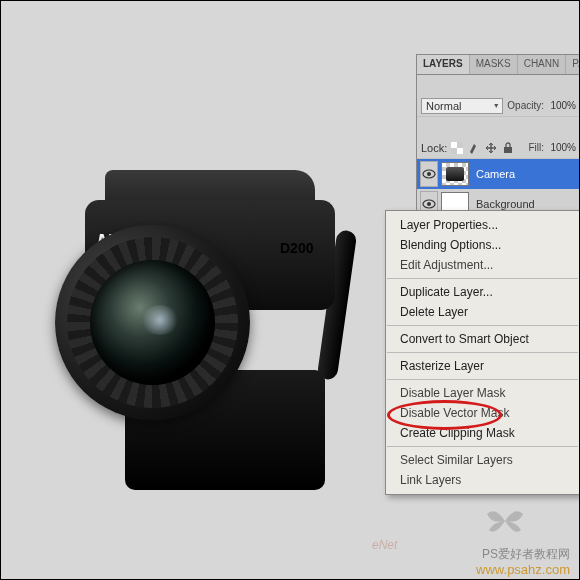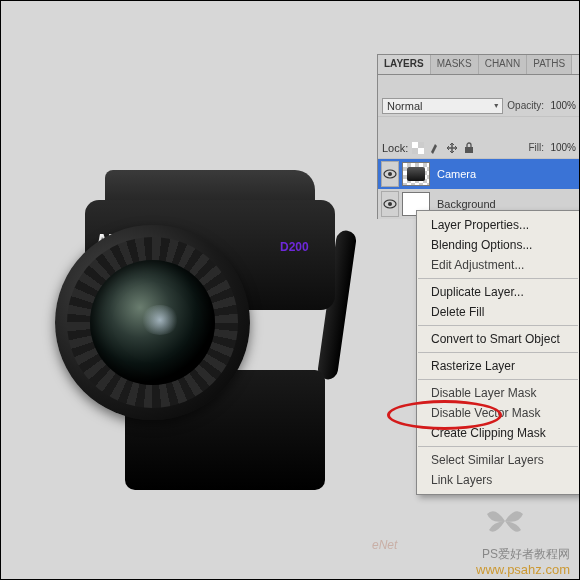--- a/index.html
+++ b/index.html
@@ -3,47 +3,47 @@
 <meta charset="utf-8">
 <style>
   * { box-sizing: border-box; margin: 0; padding: 0; font-family: Tahoma, Arial, sans-serif; }
   body { width: 580px; height: 580px; background: #d7d7d7; position: relative; overflow: hidden; }
   .border { position: absolute; top: 0; left: 0; width: 580px; height: 580px; border: 1px solid #000; pointer-events:none;}
   .canvas { position: absolute; left: 30px; top: 120px; width: 335px; height: 370px; }
   .camera-body { position:absolute; left:55px; top:50px; width:230px; height:310px;}
   .cam-top { position:absolute; left:20px; top:0; width:210px; height:45px; background:linear-gradient(#3a3a3a,#1e1e1e); border-radius:8px 20px 6px 6px; }
   .cam-mid { position:absolute; left:0; top:30px; width:250px; height:110px; background:linear-gradient(#2a2a2a,#0c0c0c); border-radius:14px; }
   .nikon { position:absolute; left:12px; top:60px; color:#fff; font-weight:bold; font-size:20px; font-style:italic; letter-spacing:1px;}
-  .model { position:absolute; left:195px; top:70px; color:#6d28d9; font-size:12px; font-weight:bold;}
+  .model { position:absolute; left:195px; top:70px; color:#000000; font-size:14px; font-weight:bold;}
   .grip { position:absolute; left:40px; top:200px; width:200px; height:120px; background:linear-gradient(#1a1a1a,#000); border-radius:10px; }
   .lens-outer { position:absolute; left:-30px; top:55px; width:195px; height:195px; border-radius:50%; background:radial-gradient(circle at 35% 35%, #4a4a4a, #1a1a1a 55%, #000); box-shadow:0 4px 12px rgba(0,0,0,.5);}
   .lens-ring { position:absolute; left:12px; top:12px; width:171px; height:171px; border-radius:50%; background:repeating-conic-gradient(#2a2a2a 0 6deg,#1a1a1a 6deg 12deg); }
   .lens-glass { position:absolute; left:35px; top:35px; width:125px; height:125px; border-radius:50%; background:radial-gradient(circle at 40% 38%, #6a7d6f 0%, #2d3b36 28%, #0a1412 52%, #000 70%); box-shadow:inset 0 0 18px rgba(0,0,0,.9);}
   .lens-hl { position:absolute; left:50px; top:45px; width:40px; height:30px; border-radius:50%; background:radial-gradient(circle,#cde 0%,transparent 70%); opacity:.7;}
   .strap { position:absolute; left:242px; top:60px; width:20px; height:150px; background:linear-gradient(90deg,#222,#000); border-radius:10px; transform:rotate(8deg);}
-  .panel { position: absolute; right: 0; top: 54px; width: 203px; background: #d1d1d1; border-left: 1px solid #888; border-top:1px solid #888; font-size: 11px; color: #333; }
+  .panel { position: absolute; right: 0; top: 54px; width: 164px; background: #d1d1d1; border-left: 1px solid #888; border-top:1px solid #888; font-size: 11px; color: #333; }
   .tabs { display: flex; height: 20px; background: #d1d1d1; border-bottom:1px solid #888;}
   .tab { padding: 3px 6px; font-size: 10px; color: #555; border-right:1px solid #aaa; background:#c3c3c3; }
   .tab.active { background: #d1d1d1; font-weight: bold; color:#333;}
   .row { display: flex; align-items: center; height: 22px; padding: 0 4px; gap: 4px; border-bottom:1px solid #c3c3c3;margin-top:20px;}
   .blend-sel { flex: 1; height: 16px; background: #eee; border: 1px solid #999; padding: 0 4px; display: flex; align-items: center; justify-content: space-between; }
   .blend-sel::after { content:"▾"; font-size:8px; color:#555;}
   .opacity-lab { font-size: 10px; color:#444;}
   .pct { width: 28px; text-align: right; font-size:10px;}
   .lock-row .icons { display: flex; gap: 5px; align-items:center;}
   .ico { width: 12px; height: 12px; display:inline-block; }
   .layers { background:#d1d1d1;}
   .layer { display: flex; align-items: center; height: 30px; padding: 0 3px; gap: 3px; }
   .layer.sel { background: #3a73d6; color: #fff; }
   .eye { width: 18px; height: 26px; display: flex; align-items: center; justify-content: center; border:1px solid #aaa; background:#d1d1d1; color:#333;}
   .thumb { width: 28px; height: 24px; border: 1px solid #777; background:#fff; position:relative; }
   .thumb.trans { background: repeating-conic-gradient(#ccc 0 25%, #fff 0 50%) 0 0/8px 8px;}
   .thumb .micon{position:absolute;left:4px;top:4px;width:18px;height:14px;background:linear-gradient(#555,#111);border-radius:2px;}
   .lname { font-size: 11px; padding-left:4px;}
-  .menu { position: absolute; right: 0; top: 210px; width: 164px; background: #eceae4; border: 1px solid #888; box-shadow: 3px 3px 6px rgba(0,0,0,.3); padding: 4px 0; font-size: 12px; color: #222; }
+  .menu { position: absolute; right: 0; top: 210px; width: 195px; background: #eceae4; border: 1px solid #888; box-shadow: 3px 3px 6px rgba(0,0,0,.3); padding: 4px 0; font-size: 12px; color: #222; }
   .mi { padding: 3px 14px; white-space:nowrap;}
   .mi.dis { color: #404040; }
   .sep { height: 1px; background: #bbb; margin: 3px 1px; }
   .highlight-ellipse { position: absolute; right: 78px; top: 400px; width: 115px; height: 30px; border: 3px solid #d41b1b; border-radius: 50%; pointer-events:none;}
   .watermark { position: absolute; right: 10px; bottom: 2px; font-size: 13px; color: #c93; text-align: right; line-height:16px;}
   .watermark .cn { color:#888; font-size:12px;}
   .bfly { position:absolute; right:55px; bottom:40px; opacity:.35;}
   .enet { position:absolute; left:372px; bottom:28px; color:#b87; font-size:12px; font-style:italic; opacity:.5;text-align:right;}
 </style>
 </head>
@@ -129,21 +129,21 @@
     </div>
   </div>
 </div>
 
 <div class="menu" id="ctx">
     <div class="mi">Layer Properties...</div>
     <div class="mi">Blending Options...</div>
     <div class="mi dis">Edit Adjustment...</div>
     <div class="sep"></div>
     <div class="mi">Duplicate Layer...</div>
-    <div class="mi">Delete Fill</div>
+    <div class="mi">Delete Layer</div>
     <div class="sep"></div>
     <div class="mi">Convert to Smart Object</div>
     <div class="sep"></div>
     <div class="mi">Rasterize Layer</div>
     <div class="sep"></div>
     <div class="mi dis">Disable Layer Mask</div>
     <div class="mi dis">Disable Vector Mask</div>
     <div class="mi">Create Clipping Mask</div>
     <div class="sep"></div>
     <div class="mi dis">Select Similar Layers</div>

